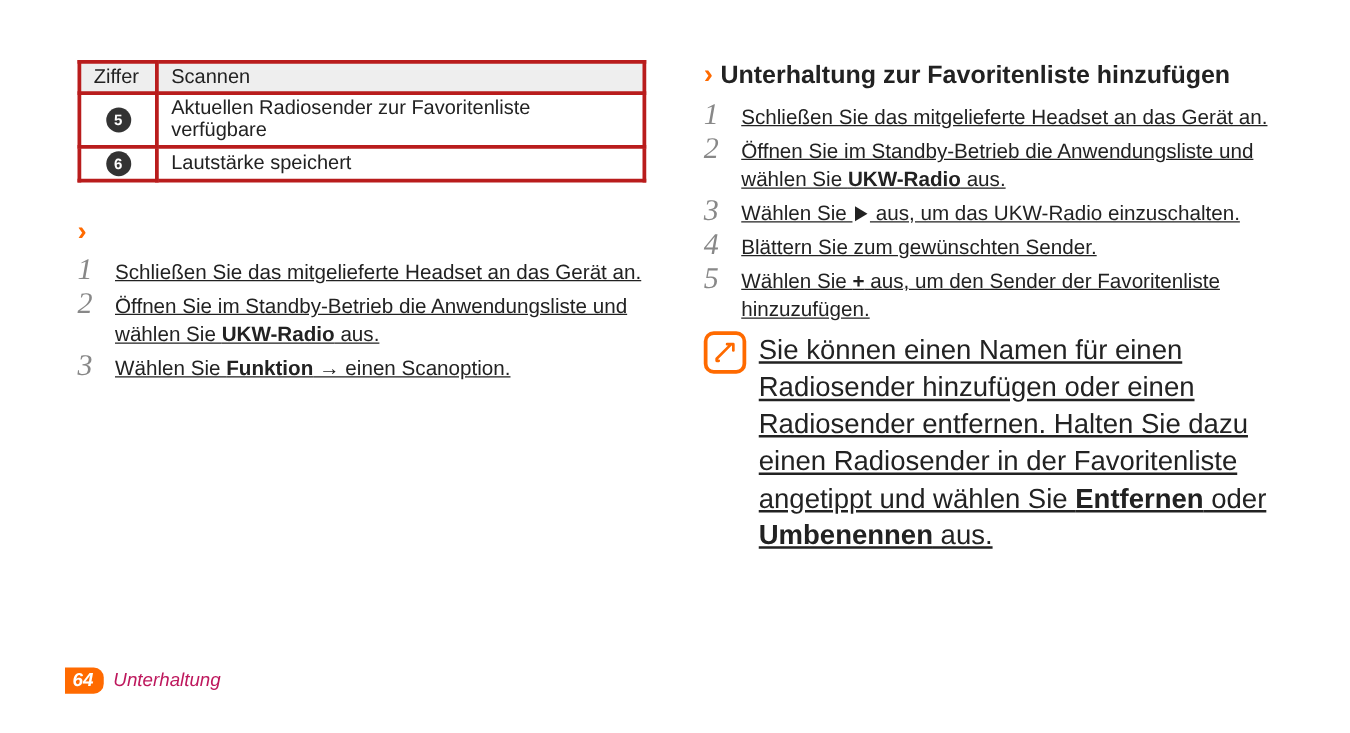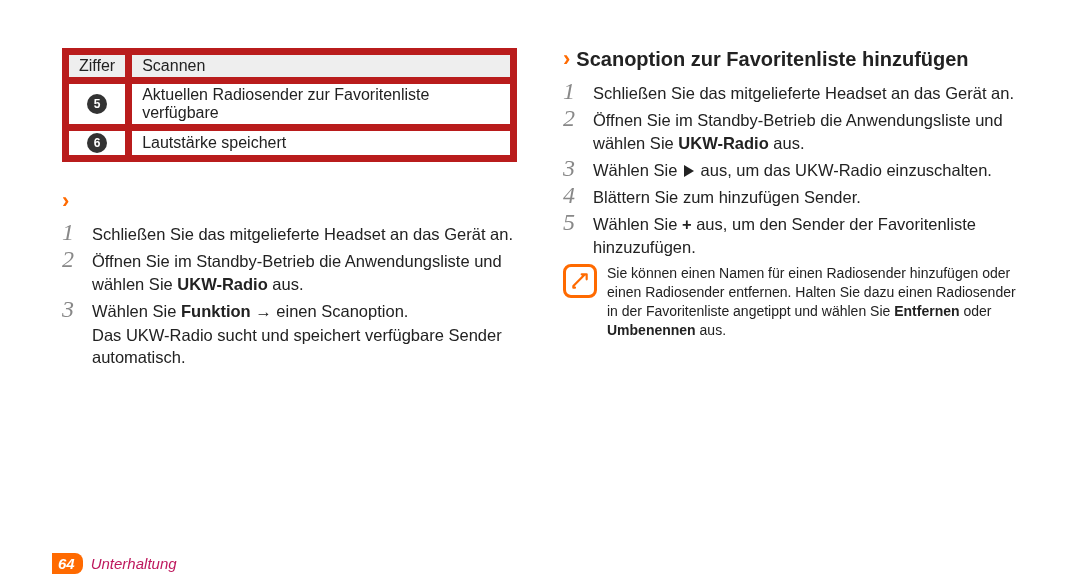--- a/index.html
+++ b/index.html
@@ -21,21 +21,21 @@
     min-width: 0;
   }
 
   
   table.func {
     border-collapse: collapse;
     width: 100%;
     margin-bottom: 28px;
   }
   table.func th, table.func td {
-    border: 7px solid #b91c1c;
+    border: 3px solid #b91c1c;
     padding: 2px 10px;
     font-size: 16px;
     text-align: left;
     vertical-align: middle;
   }
   table.func th {
     background: #eee;
     font-weight: 400;
   }
   table.func td.num {
@@ -88,21 +88,21 @@
     font-size: 16.5px;
   }
   .stepnum {
     font-family: Georgia, "Times New Roman", serif;
     font-style: italic;
     font-size: 24px;
     color: #888;
     min-width: 20px;
     line-height: 1;
   }
-  .steptext { flex: 1; padding-top: 3px; }
+  .steptext { flex: 1; padding-top: 3px; text-decoration: underline; }
   .steptext-sub {
     margin-top: 2px;
   }
   .bold { font-weight: 700; }
   .play-icon {
     display: inline-block;
     width: 0; height: 0;
     border-left: 10px solid #222;
     border-top: 6px solid transparent;
     border-bottom: 6px solid transparent;
@@ -123,29 +123,30 @@
     border: 3px solid #ff6a00;
     border-radius: 8px;
     display: flex;
     align-items: center;
     justify-content: center;
     flex-shrink: 0;
   }
   .note-icon svg { display: block; }
   .note-text {
     flex: 1;
-    font-size: 14px;
+    font-size: 22px;
     line-height: 1.35;
+    text-decoration: underline;
   }
 
   
   .footer {
     position: absolute;
     left: 52px;
-    bottom: 12px;
+    bottom: 31px;
     display: flex;
     align-items: center;
     gap: 8px;
     font-size: 15px;
   }
   .pagenum {
     background: #ff6a00;
     color: #fff;
     font-style: italic;
     font-weight: 600;
@@ -195,32 +196,31 @@
       <li>
         <span class="stepnum">2</span>
         <span class="steptext">
           <span>Öffnen Sie im Standby-Betrieb die Anwendungsliste und wählen Sie </span><span class="bold">UKW-Radio</span><span> aus.</span>
         </span>
       </li>
       <li>
         <span class="stepnum">3</span>
         <span class="steptext">
           <span>Wählen Sie </span><span class="bold">Funktion</span><span> → einen Scanoption.</span>
-          <div class="steptext-sub">Das UKW-Radio sucht und speichert verfügbare Sender automatisch.</div>
         </span>
       </li>
     </ol>
 
   </div>
 
   <div class="col">
 
     <div class="sect">
       <span class="chevron">›</span>
-      <span class="sect-title">Scanoption zur Favoritenliste hinzufügen</span>
+      <span class="sect-title">Unterhaltung zur Favoritenliste hinzufügen</span>
     </div>
 
     <ol class="steps">
       <li>
         <span class="stepnum">1</span>
         <span class="steptext">Schließen Sie das mitgelieferte Headset an das Gerät an.</span>
       </li>
       <li>
         <span class="stepnum">2</span>
         <span class="steptext">
@@ -228,21 +228,21 @@
         </span>
       </li>
       <li>
         <span class="stepnum">3</span>
         <span class="steptext">
           <span>Wählen Sie </span><span class="play-icon"></span><span> aus, um das UKW-Radio einzuschalten.</span>
         </span>
       </li>
       <li>
         <span class="stepnum">4</span>
-        <span class="steptext">Blättern Sie zum hinzufügen Sender.</span>
+        <span class="steptext">Blättern Sie zum gewünschten Sender.</span>
       </li>
       <li>
         <span class="stepnum">5</span>
         <span class="steptext">
           <span>Wählen Sie </span><span class="bold">+</span><span> aus, um den Sender der Favoritenliste hinzuzufügen.</span>
         </span>
       </li>
     </ol>
 
     <div class="note">

